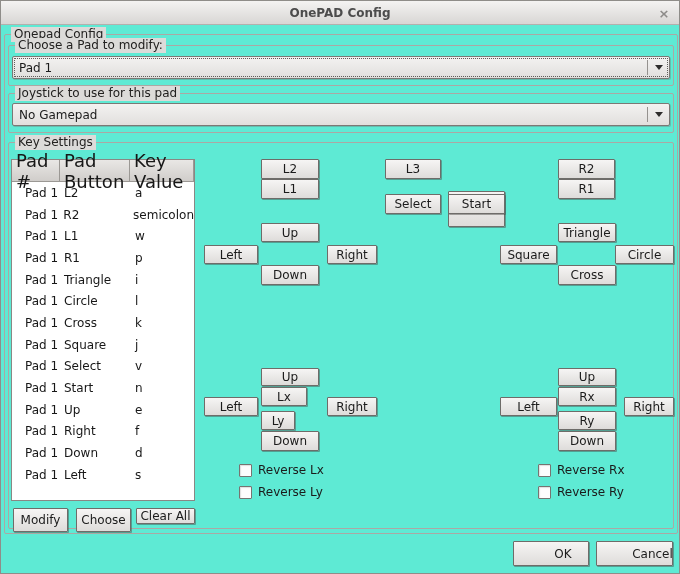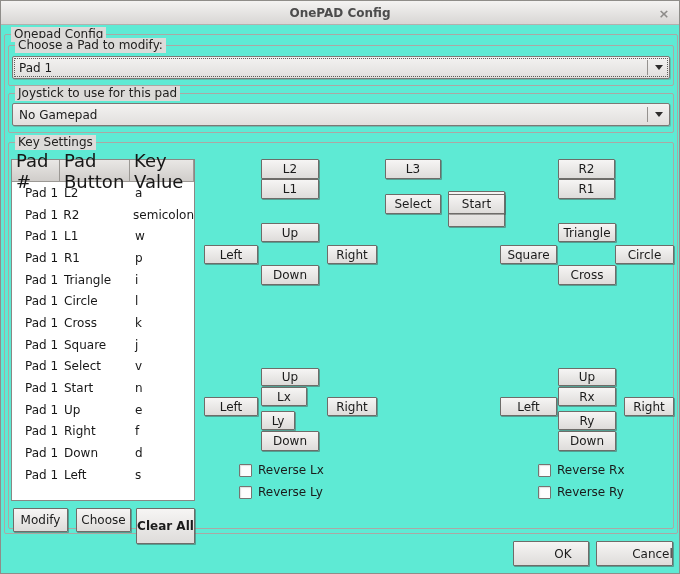--- a/index.html
+++ b/index.html
@@ -210,21 +210,21 @@
     </div>
     <div class="tr">
       <div class="td-1">Pad 1</div>
       <div class="td-2">Left</div>
       <div class="td-3">s</div>
     </div>
   </div>
 
   <div class="btn" style="left:12px; top:507px; width:55px; height:24px;">Modify</div>
   <div class="btn" style="left:75px; top:507px; width:55px; height:24px;">Choose</div>
-  <div class="btn" style="left:135px; top:507px; width:59px; height:36px;font-weight:bold;">Clear All</div>
+  <div class="btn" style="left:135px; top:507px; width:59px; height:16px;">Clear All</div>
 
   <div class="btn" style="left:260px; top:158px; width:58px; height:20px;">L2</div>
   <div class="btn" style="left:260px; top:178px; width:58px; height:20px;">L1</div>
 
   <div class="btn" style="left:384px; top:158px; width:56px; height:20px;">L3</div>
   <div class="btn" style="left:447px; top:158px; width:57px; height:36px;margin-top:32px;">R3</div>
   <div class="btn" style="left:384px; top:193px; width:56px; height:20px;">Select</div>
   <div class="btn" style="left:447px; top:193px; width:57px; height:20px;">Start</div>
 
   <div class="btn" style="left:557px; top:158px; width:57px; height:20px;">R2</div>

